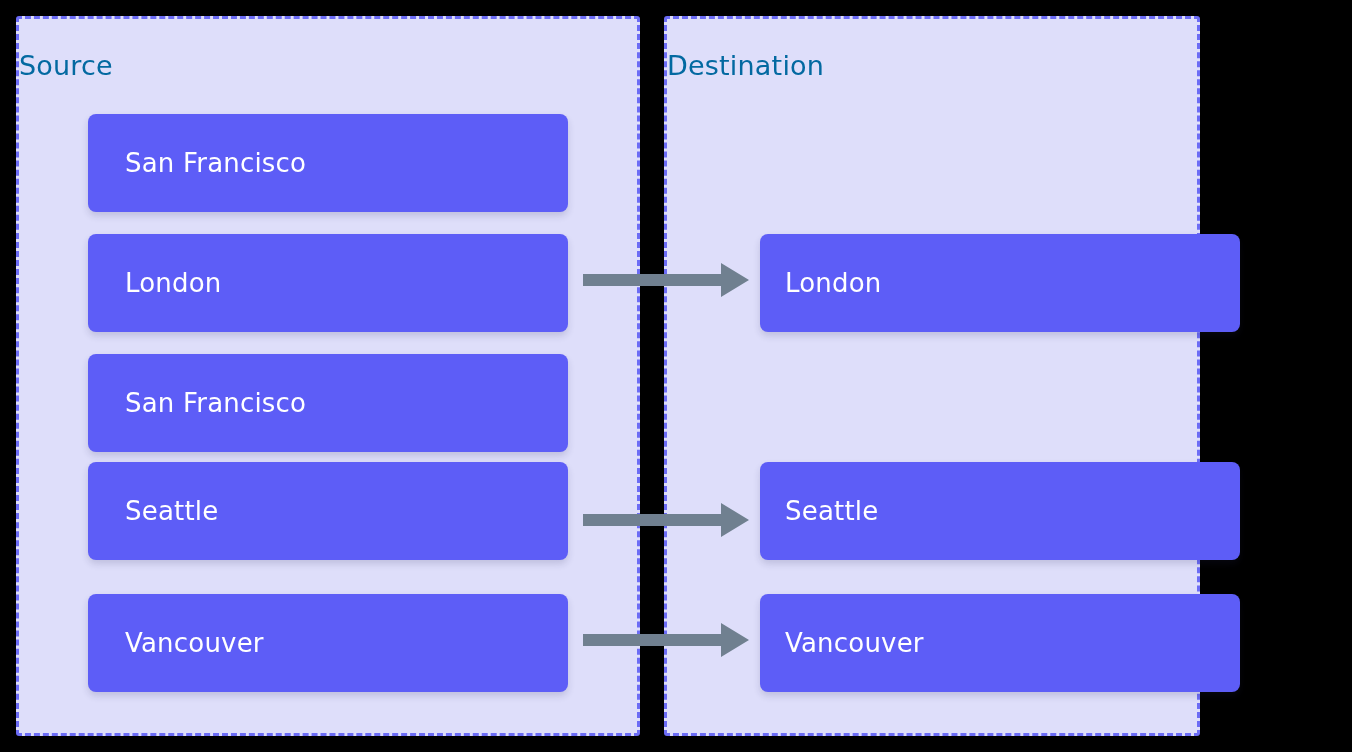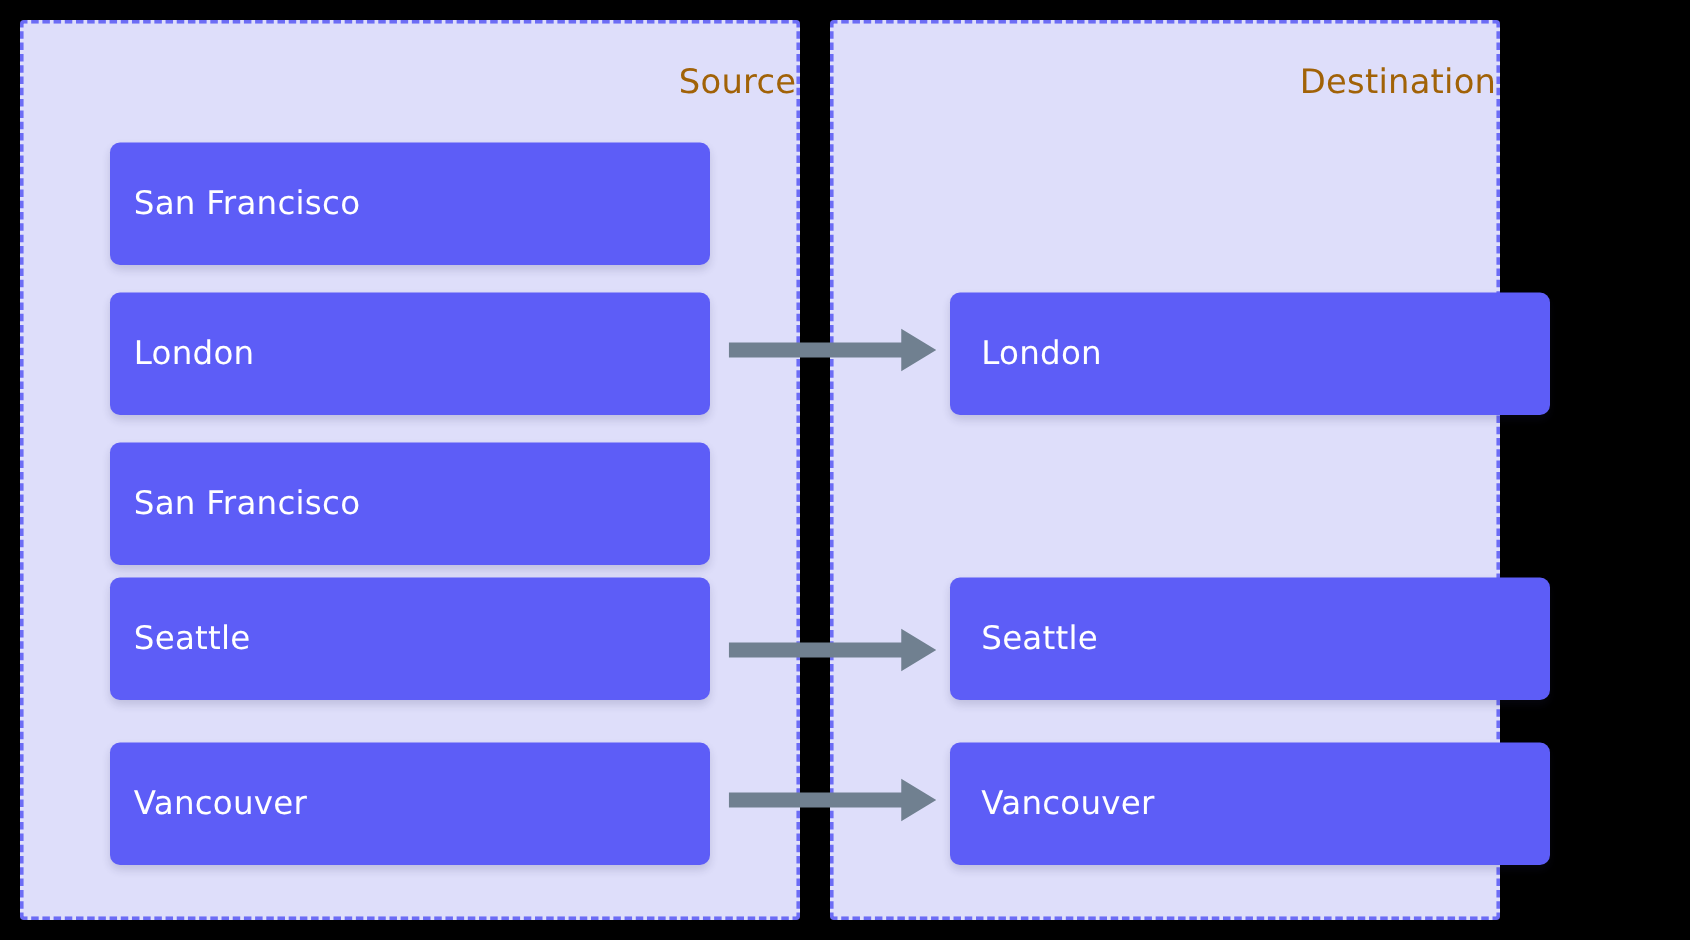--- a/index.html
+++ b/index.html
@@ -30,24 +30,24 @@
     border-radius: 3px;
   }
   #panel-source  { left: 16px;  width: 624px; }
   #panel-dest    { left: 664px; width: 536px; }
 
   .panel-title {
     position: absolute;
     left: 0;
     right: 0;
     top: 30px;
-    text-align: right;
+    text-align: left;
     font-size: 27px;
     line-height: 34px;
-    color: #a16207;
+    color: #0369a1;
     letter-spacing: 0.2px;
     font-weight: 400;
   }
 
   .card {
     position: absolute;
     height: 98px;
     background: #5D5DF7;
     border-radius: 8px;
     box-shadow: 0 4px 7px rgba(40, 40, 90, 0.16);
@@ -59,21 +59,21 @@
     color: #FFFFFF;
     font-size: 26px;
     line-height: 30px;
     letter-spacing: 0.2px;
     font-weight: 400;
     white-space: nowrap;
   }
 
   
   #panel-source .card { left: 69px; width: 480px; }
-  #panel-source .card-label { padding-left: 19px; }
+  #panel-source .card-label { padding-left: 37px; }
 
   
   #panel-dest .card { left: 93px; width: 480px; }
   #panel-dest .card-label { padding-left: 25px; }
 
   .row-0 { top: 95px; }
   .row-1 { top: 215px; text-align: center; }
   .row-2 { top: 335px; }
   .row-3 { top: 443px; }
   .row-4 { top: 575px; }

